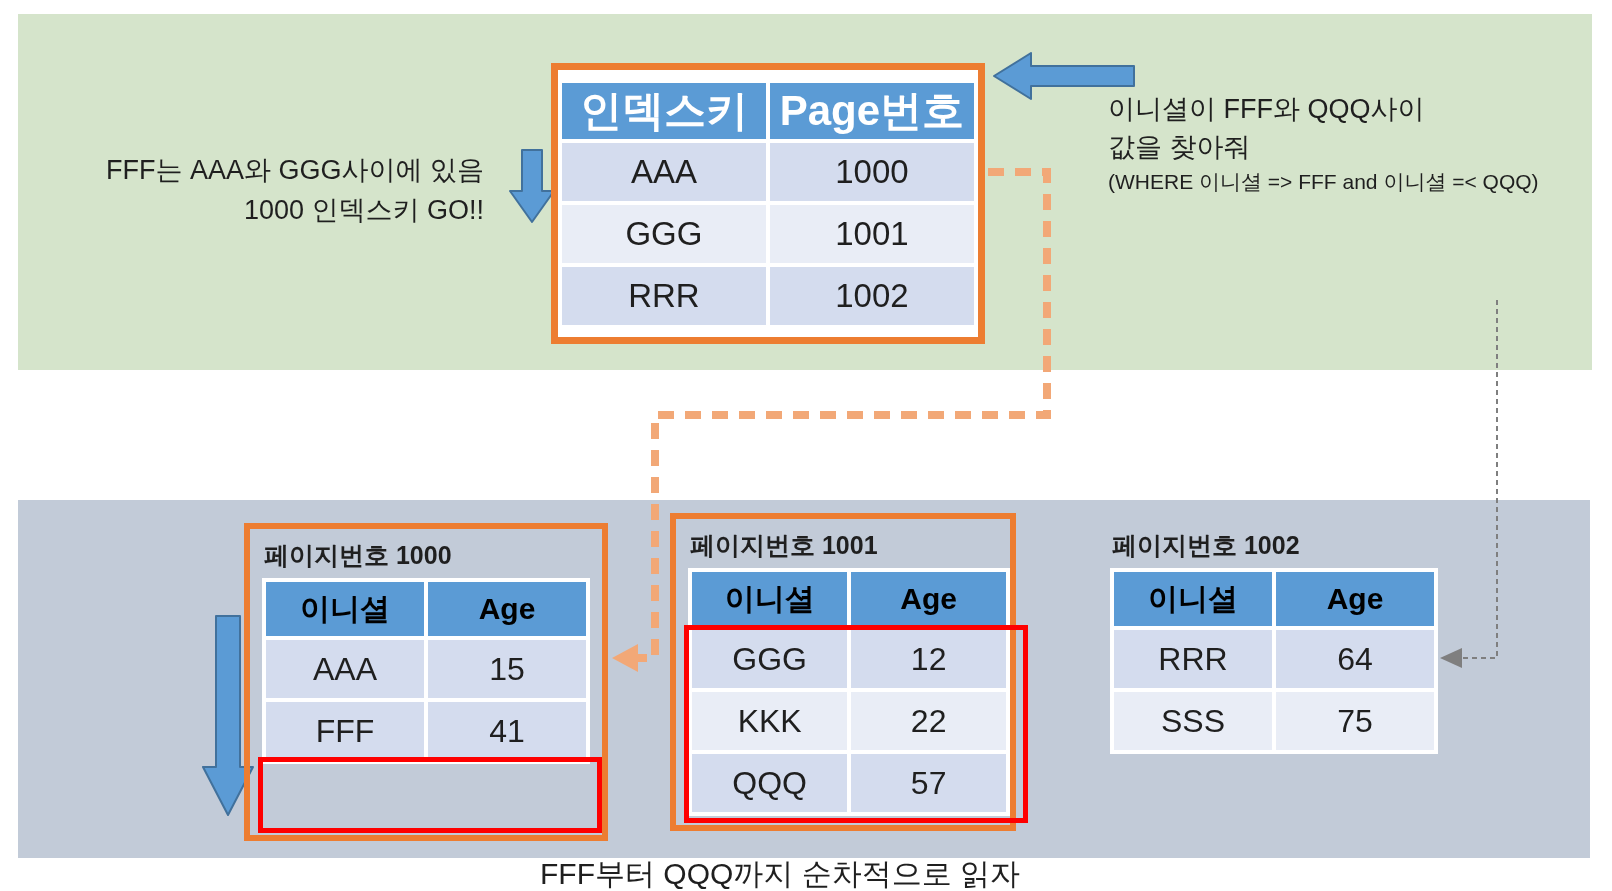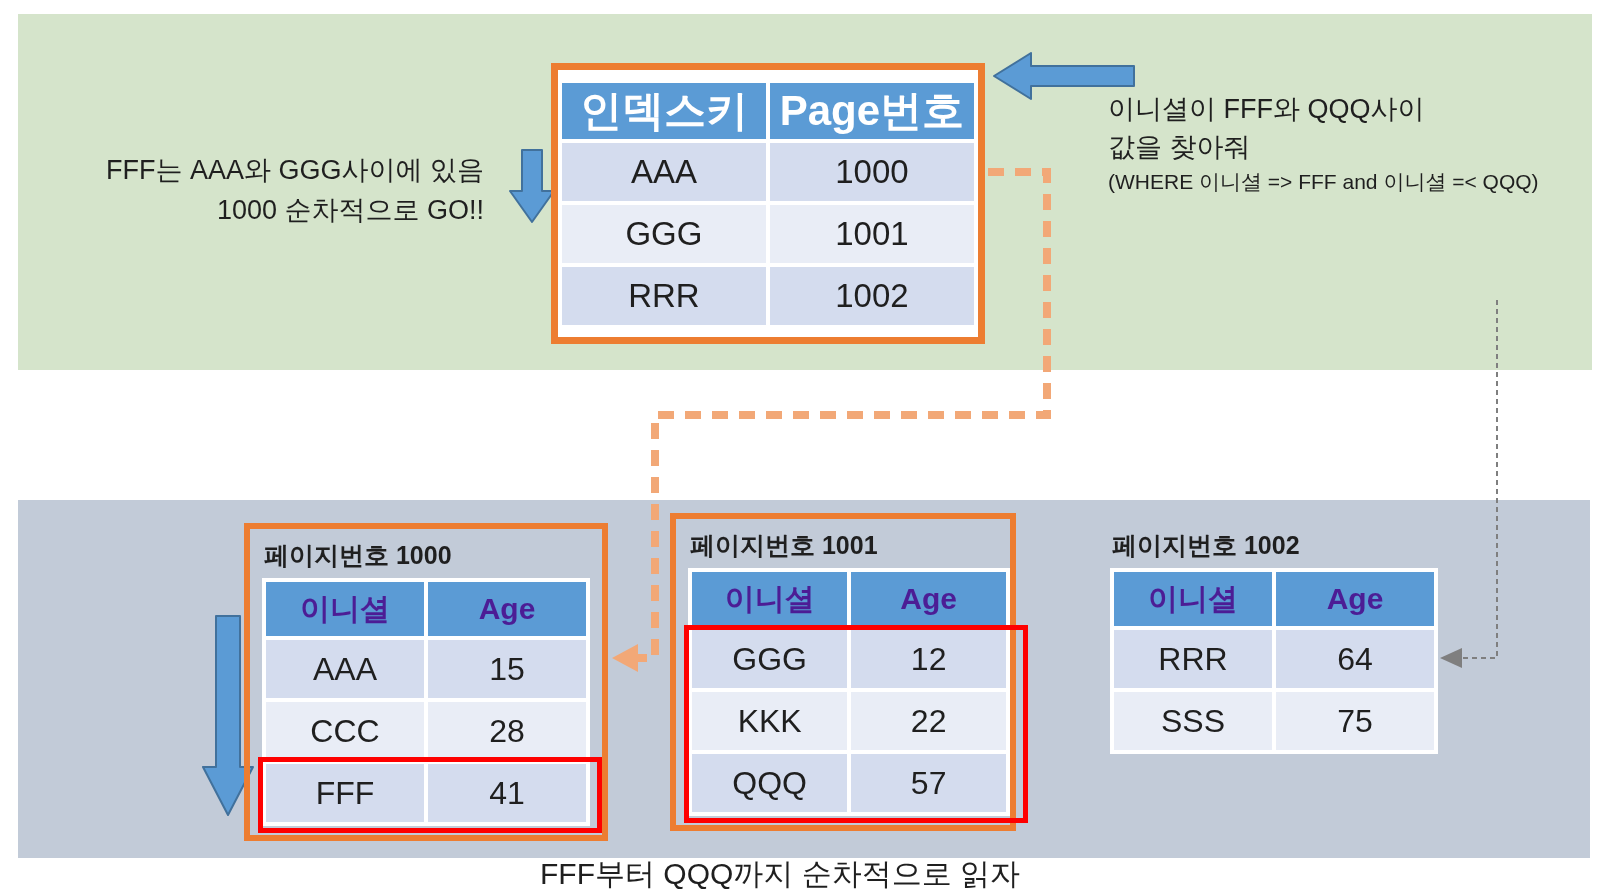--- a/index.html
+++ b/index.html
@@ -35,21 +35,21 @@
   .caption{position:absolute;left:470px;top:854px;width:620px;text-align:center;font-size:30px;white-space:nowrap;}
 
   
   .page-group{position:absolute;top:513px;width:364px;height:318px;box-sizing:border-box;border:6px solid var(--orange);}
   .page-group.plain{border-color:transparent;}
   .pg-1000{left:244px;margin-top:10px;}
   .pg-1001{left:670px;width:346px;}
   .pg-1002{left:1092px;width:360px;}
   .page-title{margin:10px 0 6px 14px;font-size:25px;font-weight:700;white-space:nowrap;}
   .page-table{margin-left:12px;}
-  .page-table th{width:158px;height:54px;background:var(--header-blue);color:#4c1d95;font-weight:700;font-size:30px;}
+  .page-table th{width:158px;height:54px;background:var(--header-blue);color:#000000;font-weight:700;font-size:30px;}
   .page-table td{height:58px;font-size:32px;}
 
   .red-box{position:absolute;border:5px solid var(--red);box-sizing:border-box;}
   .red-box.single{left:8px;top:228px;width:344px;height:76px;}
   .red-box.triple{left:8px;top:106px;width:344px;height:198px;}
 
   .conn-orange{stroke:var(--dash-orange);stroke-width:8;fill:none;stroke-dasharray:16 11;}
   .conn-orange-head{fill:var(--dash-orange);}
   .conn-gray{stroke:var(--gray-line);stroke-width:2;fill:none;stroke-dasharray:5 4;}
   .conn-gray-head{fill:var(--gray-line);}
@@ -69,21 +69,21 @@
       <polygon class="conn-orange-head" points="612,658 638,644 638,672"></polygon>
     </g>
     <g>
       <path class="conn-gray" d="M1497,300 L1497,658 L1462,658"></path>
       <polygon class="conn-gray-head" points="1440,658 1462,648 1462,668"></polygon>
     </g>
   </svg>
 
   <div class="left-note">
     <div>FFF는 AAA와 GGG사이에 있음</div>
-    <div>1000 순차적으로 GO!!</div>
+    <div>1000 인덱스키 GO!!</div>
   </div>
 
   <svg class="arrow-svg" style="left:509px;top:149px;" width="46" height="75">
     <polygon class="blue-arrow" points="13,1 33,1 33,42 45,42 23,73 1,42 13,42"></polygon>
   </svg>
   <svg class="arrow-svg" style="left:993px;top:52px;" width="142" height="48">
     <polygon class="blue-arrow" points="1,24 38,1 38,14 141,14 141,34 38,34 38,47"></polygon>
   </svg>
   <svg class="arrow-svg" style="left:202px;top:615px;" width="52" height="202">
     <polygon class="blue-arrow" points="14,1 38,1 38,152 51,152 26,200 1,152 14,152"></polygon>
@@ -122,24 +122,20 @@
     <div class="page-title">페이지번호 1000</div>
     <table class="page-table">
       <tbody>
         <tr>
           <th>이니셜</th>
           <th>Age</th>
         </tr>
         <tr class="dark">
           <td>AAA</td>
           <td>15</td>
-        </tr>
-        <tr class="light">
-          <td>CCC</td>
-          <td>28</td>
         </tr>
         <tr class="dark">
           <td>FFF</td>
           <td>41</td>
         </tr>
       </tbody>
     </table>
     <div class="red-box single"></div>
   </div>
 

